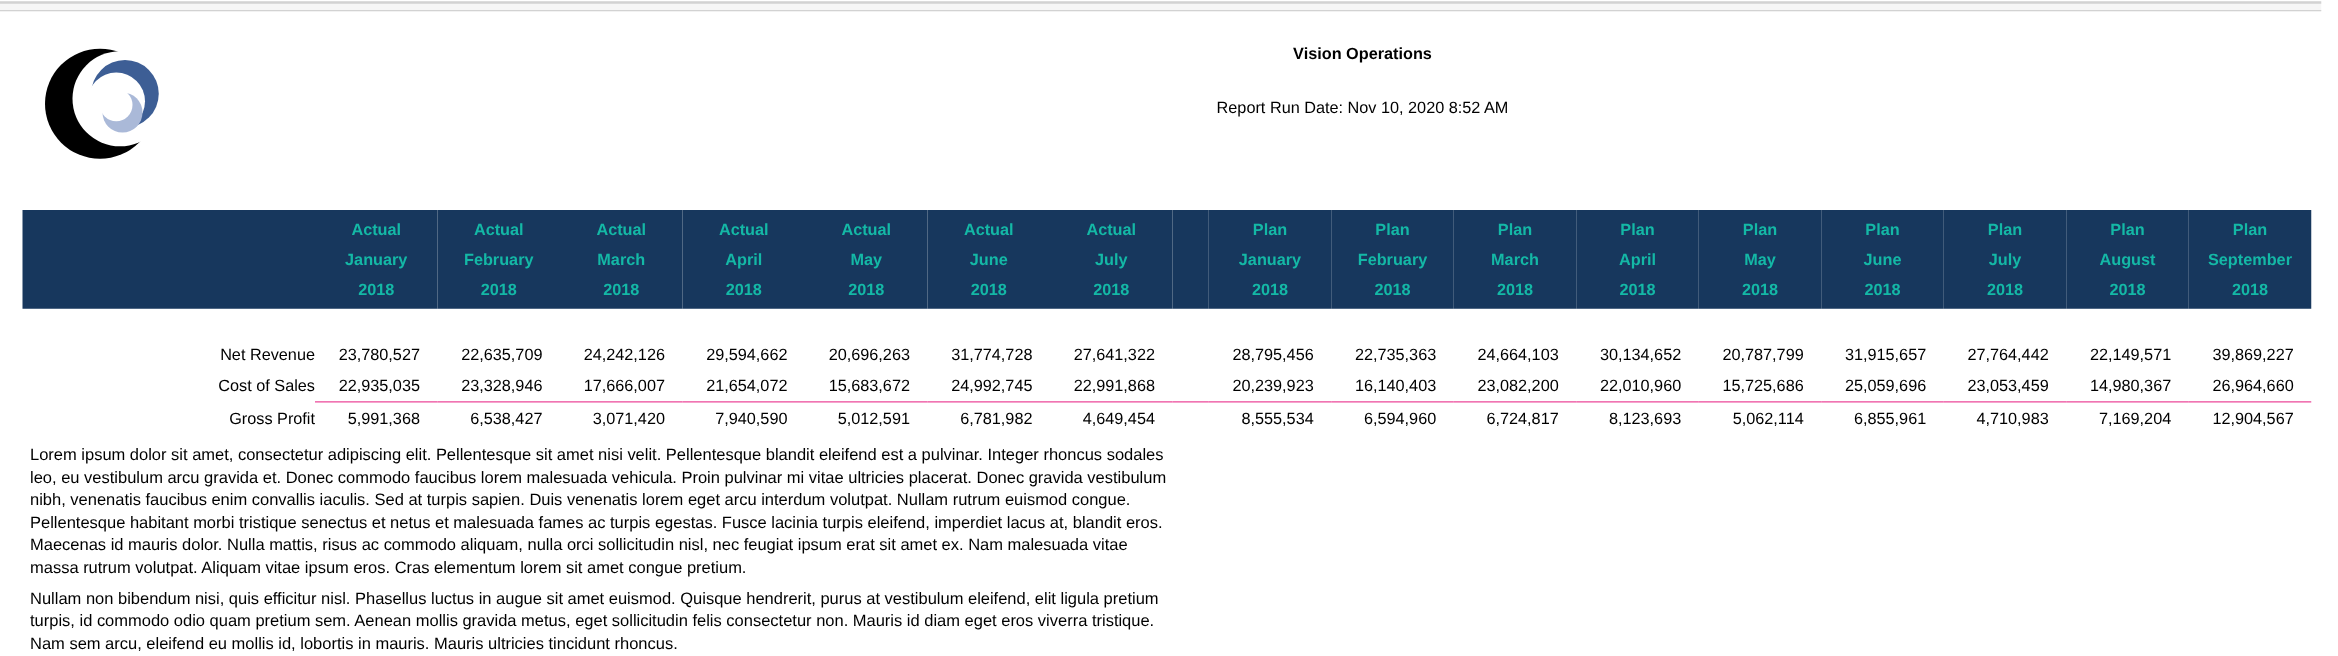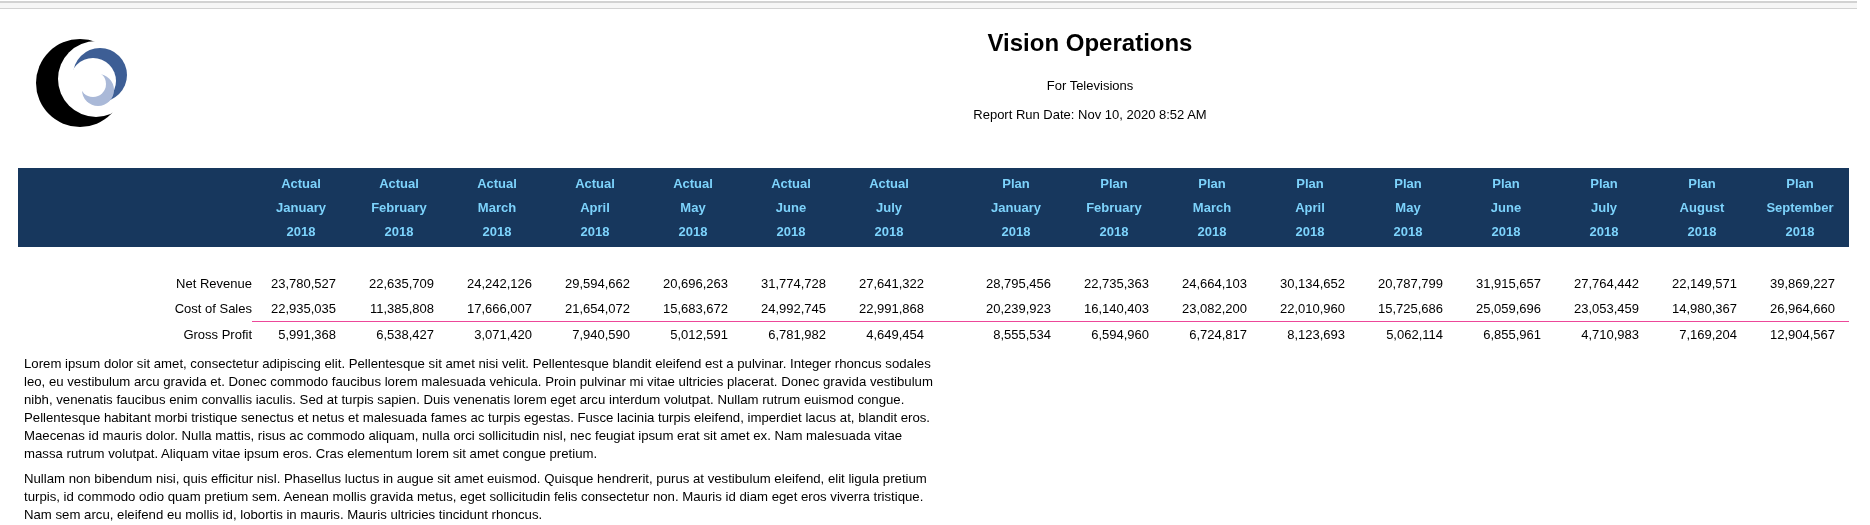--- a/index.html
+++ b/index.html
@@ -20,29 +20,29 @@
     position:absolute;top:1px;left:0;width:1857px;height:8px;
     background:var(--band-fill);
     border-top:2px solid var(--band-line);
     border-bottom:1px solid var(--band-line);
   }
   .logo{position:absolute;left:36px;top:28px;width:96px;height:110px;}
   .title-block{
     position:absolute;top:32px;left:840px;width:500px;text-align:center;
   }
   .title-block h1{
-    margin:0 0 24px 0;font-size:24px;line-height:22px;font-weight:700;
+    margin:0 0 24px 0;font-size:13px;line-height:22px;font-weight:700;
   }
   .subtitle{font-size:13px;line-height:16px;}
   .run-date{font-size:13px;line-height:16px;margin-top:13px;}
 
   .table-wrap{position:absolute;top:168px;left:18px;}
   table{border-collapse:collapse;table-layout:fixed;}
   thead th{
-    background:var(--navy);color:#7dd3fc;font-weight:700;font-size:13px;
+    background:var(--navy);color:#14b8a6;font-weight:700;font-size:13px;
     height:79px;vertical-align:middle;padding:0;text-align:center;
   }
   thead th div{line-height:24px;height:24px;}
   tbody td{font-size:13px;white-space:nowrap;overflow:hidden;}
   tr.gap-row td{height:24px;}
   tr.data-row td{height:25px;text-align:right;padding-right:14px;}
   tr.data-row td.row-label{text-align:right;padding-left:6px;padding-right:0;}
   tr.total-row td{height:27px;}
   tr.total-row td:not(.row-label){border-top:1px solid #ec4899;}
 
@@ -62,21 +62,20 @@
   <circle cx="44" cy="55" r="44" fill="#000000"></circle>
   <circle cx="60" cy="51" r="38" fill="#ffffff"></circle>
   <circle cx="64" cy="47" r="27" fill="#3d5e95"></circle>
   <circle cx="57" cy="53" r="23" fill="#ffffff"></circle>
   <circle cx="62" cy="62" r="16" fill="#aab9d8"></circle>
   <circle cx="57" cy="56" r="13" fill="#ffffff"></circle>
 </svg>
 
 <div class="title-block">
   <h1>Vision Operations</h1>
-  <div class="subtitle">For Televisions</div>
   <div class="run-date">Report Run Date: Nov 10, 2020 8:52 AM</div>
 </div>
 
 <div class="table-wrap">
   <table>
     <colgroup>
         <col style="width: 234px;">
         <col style="width: 98px;">
         <col style="width: 98px;">
         <col style="width: 98px;">
@@ -201,21 +200,21 @@
           <td class="value-cell">30,134,652</td>
           <td class="value-cell">20,787,799</td>
           <td class="value-cell">31,915,657</td>
           <td class="value-cell">27,764,442</td>
           <td class="value-cell">22,149,571</td>
           <td class="value-cell">39,869,227</td>
         </tr>
         <tr class="data-row">
           <td class="row-label">Cost of Sales</td>
           <td class="value-cell">22,935,035</td>
-          <td class="value-cell">11,385,808</td>
+          <td class="value-cell">23,328,946</td>
           <td class="value-cell">17,666,007</td>
           <td class="value-cell">21,654,072</td>
           <td class="value-cell">15,683,672</td>
           <td class="value-cell">24,992,745</td>
           <td class="value-cell">22,991,868</td>
           <td class="spacer-cell"></td>
           <td class="value-cell">20,239,923</td>
           <td class="value-cell">16,140,403</td>
           <td class="value-cell">23,082,200</td>
           <td class="value-cell">22,010,960</td>

